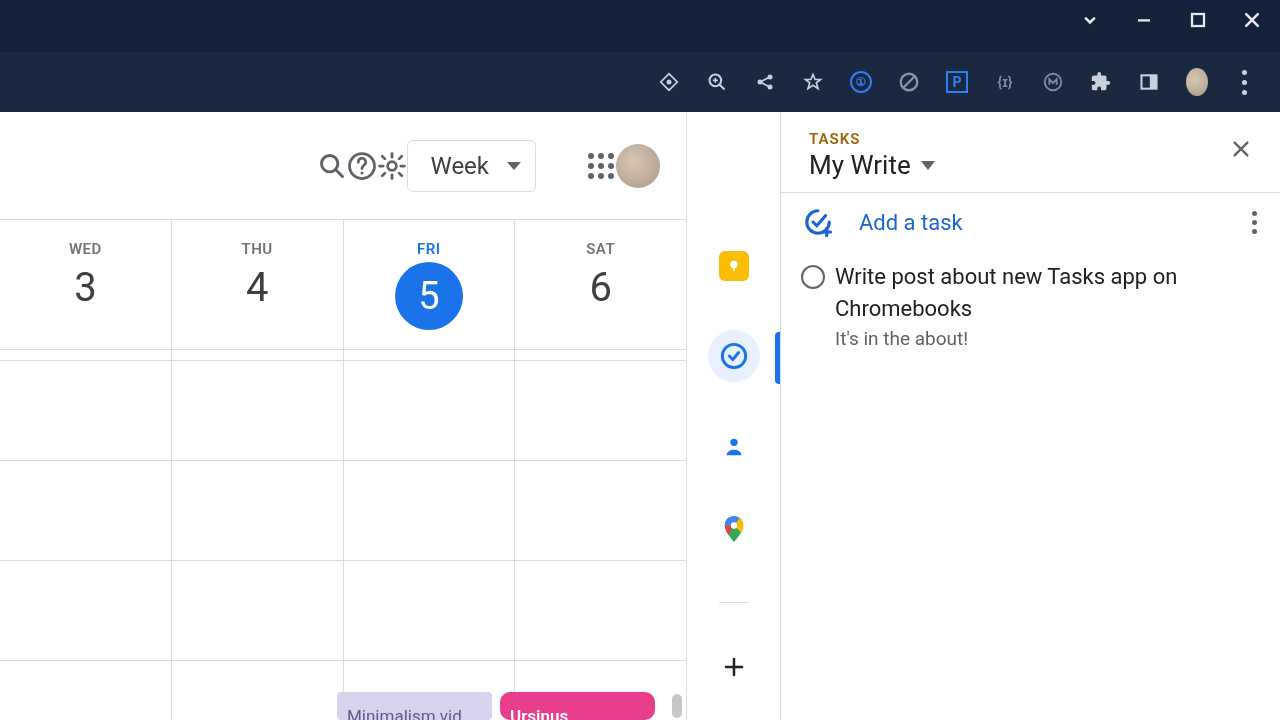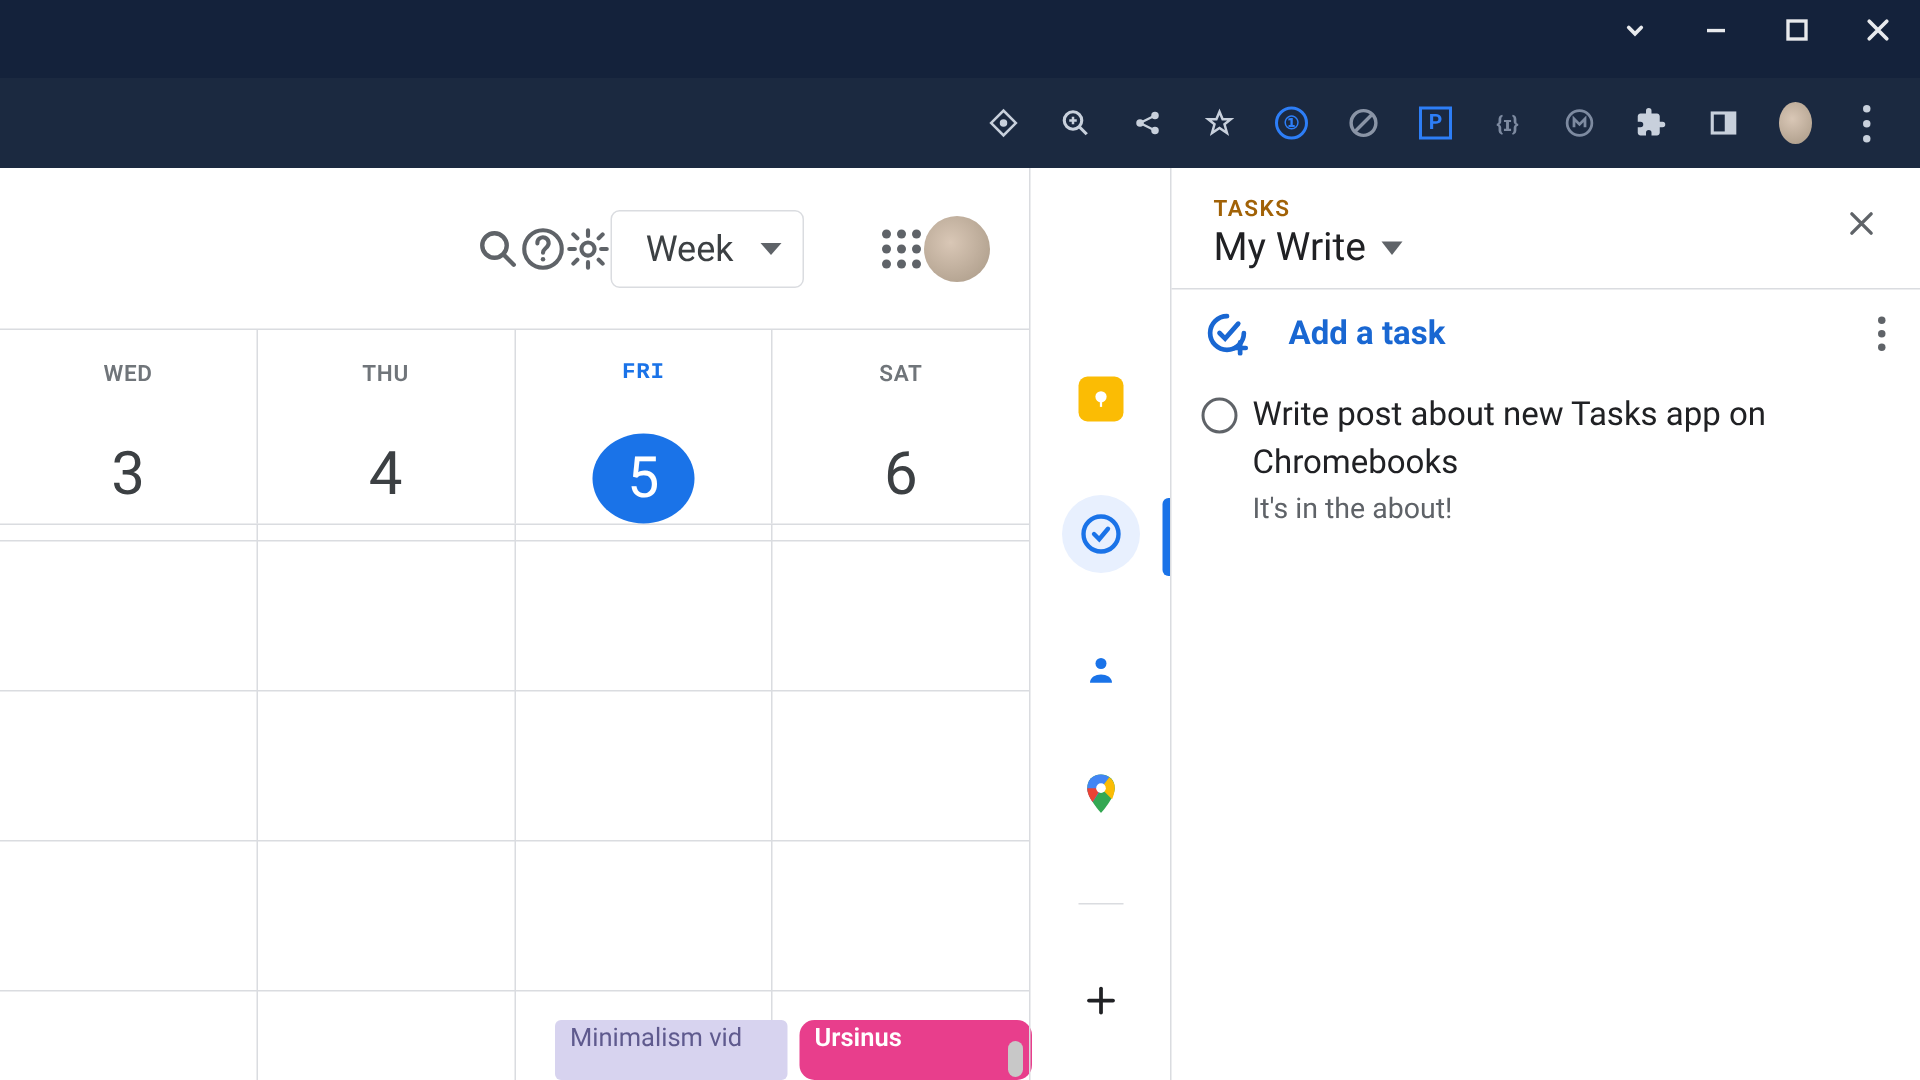--- a/index.html
+++ b/index.html
@@ -75,54 +75,54 @@
     border-bottom:1px solid var(--grey-border);
   }
   .cal-toolbar .icon-btn{width:30px;height:30px;display:flex;align-items:center;justify-content:center;color:#5f6368;cursor:pointer;}
   .view-select{border:1px solid var(--grey-border);border-radius:6px;height:52px;padding:0 14px 0 22px;display:flex;align-items:center;gap:18px;font-size:24px;color:#3c4043;cursor:pointer;background:#fff;}
   .view-select .caret{width:0;height:0;border-left:7px solid transparent;border-right:7px solid transparent;border-top:8px solid #5f6368;}
   .apps-grid{width:26px;height:26px;display:grid;grid-template-columns:repeat(3,6px);grid-template-rows:repeat(3,6px);gap:4px;}
   .apps-grid span{background:#5f6368;border-radius:50%;}
   .avatar-med{width:44px;height:44px;border-radius:50%;background:radial-gradient(circle at 40% 40%, #d9c7b6, #a89885);}
   
   .day-header{display:flex;height:130px;border-bottom:1px solid var(--grey-border);}
-  .day-col{flex:1;display:flex;flex-direction:column;align-items:center;padding-top:20px;gap:28px;}
+  .day-col{flex:1;display:flex;flex-direction:column;align-items:center;padding-top:20px;}
   .day-col:not(:first-child){border-left:1px solid var(--grey-border);}
   .day-label{font-size:15px;font-weight:600;letter-spacing:0.5px;color:var(--grey-text);}
-  .day-label.today{color:var(--blue);font-family:Liberation Mono, monospace;}
+  .day-label.today{color:var(--blue);}
   .day-num{font-size:40px;font-weight:400;color:#3c4043;margin-top:6px;}
   .day-num.today{background:var(--blue);color:#fff;width:68px;height:68px;border-radius:50%;display:flex;align-items:center;justify-content:center;font-size:38px;margin-top:4px;}
   
   .grid-body{flex:1;display:flex;position:relative;}
   .grid-body .gcol{flex:1;border-left:1px solid var(--grey-border);}
   .grid-body .gcol:first-child{border-left:none;}
   .hour-line{position:absolute;left:0;right:0;height:1px;background:var(--grey-border);}
   
-  .event{position:absolute;bottom:0;height:40px;font-size:17px;padding:2px 10px;border-radius:4px;overflow:hidden;white-space:nowrap;margin-left:33px;}
+  .event{position:absolute;bottom:0;height:28px;font-size:17px;padding:14px 10px;border-radius:4px;overflow:hidden;white-space:nowrap;}
   .event.purple{background:#d7d3ef;color:#5f5a8e;}
   .event.pink{background:#e83e8c;color:#fff;font-weight:600;border-radius:10px;}
   .scroll-thumb{position:absolute;right:4px;bottom:2px;width:10px;height:24px;background:#c8c8c8;border-radius:5px;}
   
   .addon-rail{flex:0 0 94px;border-left:1px solid var(--grey-border);display:flex;flex-direction:column;align-items:center;padding-top:134px;gap:44px;position:relative;}
   .rail-item{width:40px;height:40px;border-radius:50%;display:flex;align-items:center;justify-content:center;cursor:pointer;}
   .rail-keep{width:30px;height:30px;border-radius:6px;background:#fbbc04;display:flex;align-items:center;justify-content:center;}
   .rail-tasks{background:#e8f0fe;width:52px;height:52px;}
   .rail-active-bar{position:absolute;right:0;width:5px;height:52px;background:var(--blue);border-radius:4px 0 0 4px;top:220px;}
   .rail-divider{width:30px;height:1px;background:var(--grey-border);margin-top:8px;}
   
   .tasks-panel{flex:1;border-left:1px solid var(--grey-border);display:flex;flex-direction:column;}
   .tasks-header{display:flex;align-items:flex-start;padding:18px 28px 12px 28px;border-bottom:1px solid var(--grey-border);}
   .tasks-header-left{flex:1;}
   .tasks-title{font-size:15px;font-weight:600;letter-spacing:1px;color:#a16207;}
   .tasks-list-name{font-size:26px;color:#202124;margin-top:2px;display:flex;align-items:center;gap:10px;cursor:pointer;}
   .tasks-list-name .caret{width:0;height:0;border-left:7px solid transparent;border-right:7px solid transparent;border-top:9px solid #5f6368;}
   .close-btn{width:22px;height:22px;color:#5f6368;cursor:pointer;margin-top:8px;}
   .add-row{display:flex;align-items:center;padding:14px 22px 14px 22px;gap:26px;}
   .add-icon{color:var(--blue-accent);}
-  .add-text{color:var(--blue-accent);font-size:22px;font-weight:700;cursor:pointer;flex:1;}
+  .add-text{color:var(--blue-accent);font-size:22px;font-weight:400;cursor:pointer;flex:1;}
   .overflow{width:6px;display:flex;flex-direction:column;gap:4px;cursor:pointer;}
   .overflow span{width:5px;height:5px;background:#5f6368;border-radius:50%;}
   .task-item{display:flex;padding:10px 28px 0 20px;gap:10px;}
   .task-circle{width:24px;height:24px;border:2.5px solid #5f6368;border-radius:50%;flex-shrink:0;margin-top:4px;cursor:pointer;}
   .task-body{flex:1;}
   .task-title{font-size:22px;color:#202124;line-height:1.45;}
   .task-note{font-size:19px;color:#5f6368;margin-top:2px;}
   .task-due{display:inline-block;margin-top:10px;border:1px solid var(--grey-border);border-radius:18px;padding:6px 18px;font-size:19px;color:var(--blue-accent);}
   svg{display:block;}
 </style>

